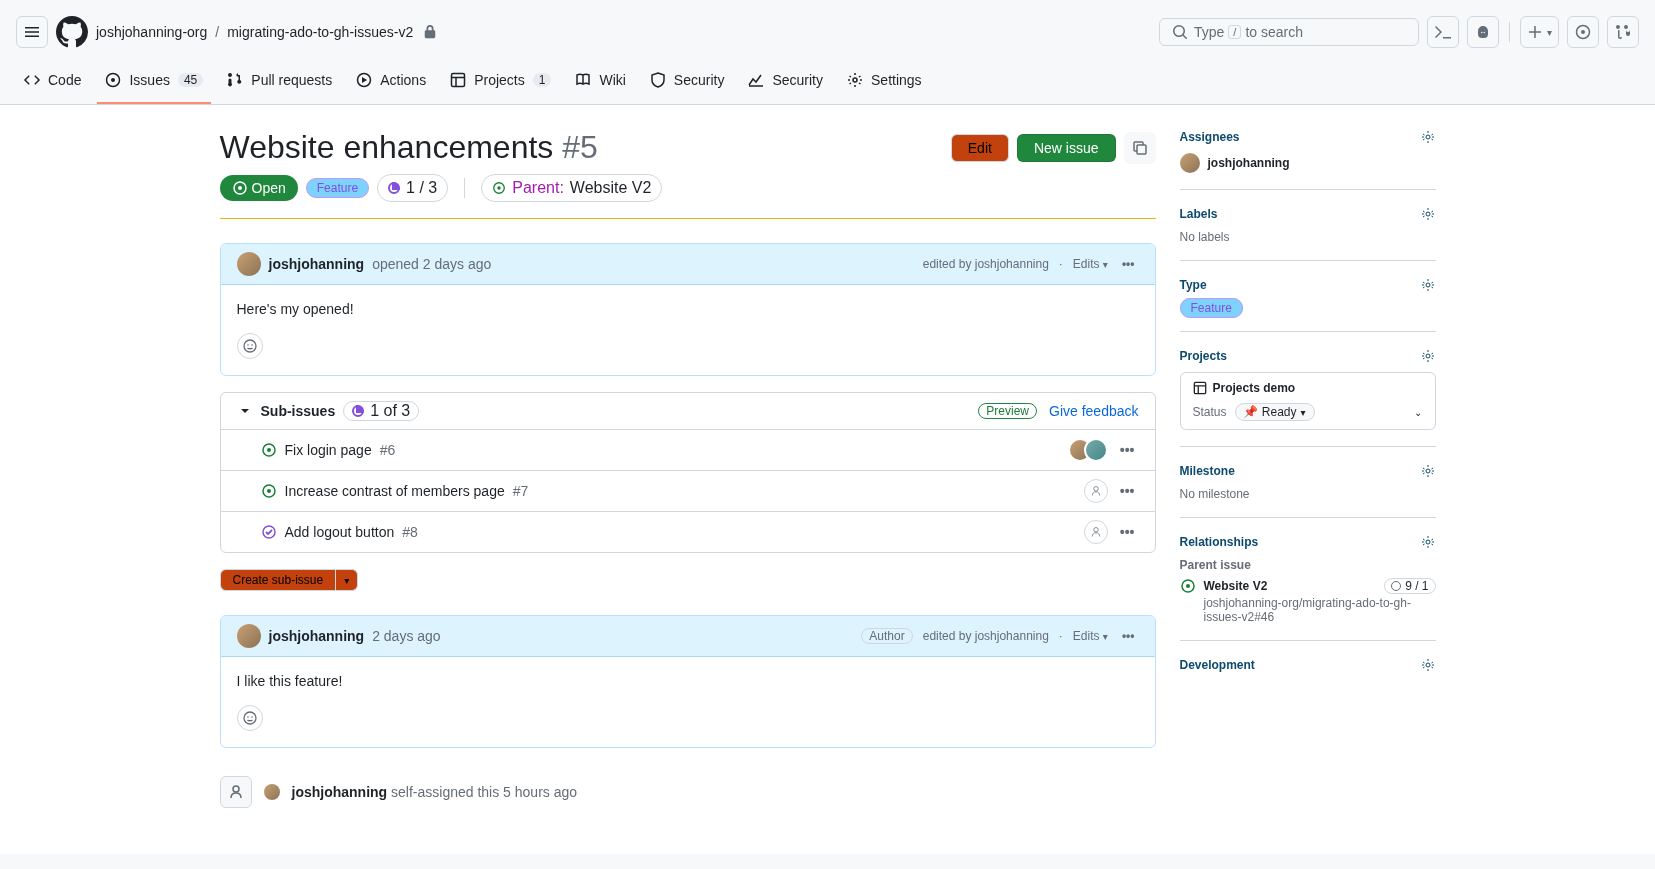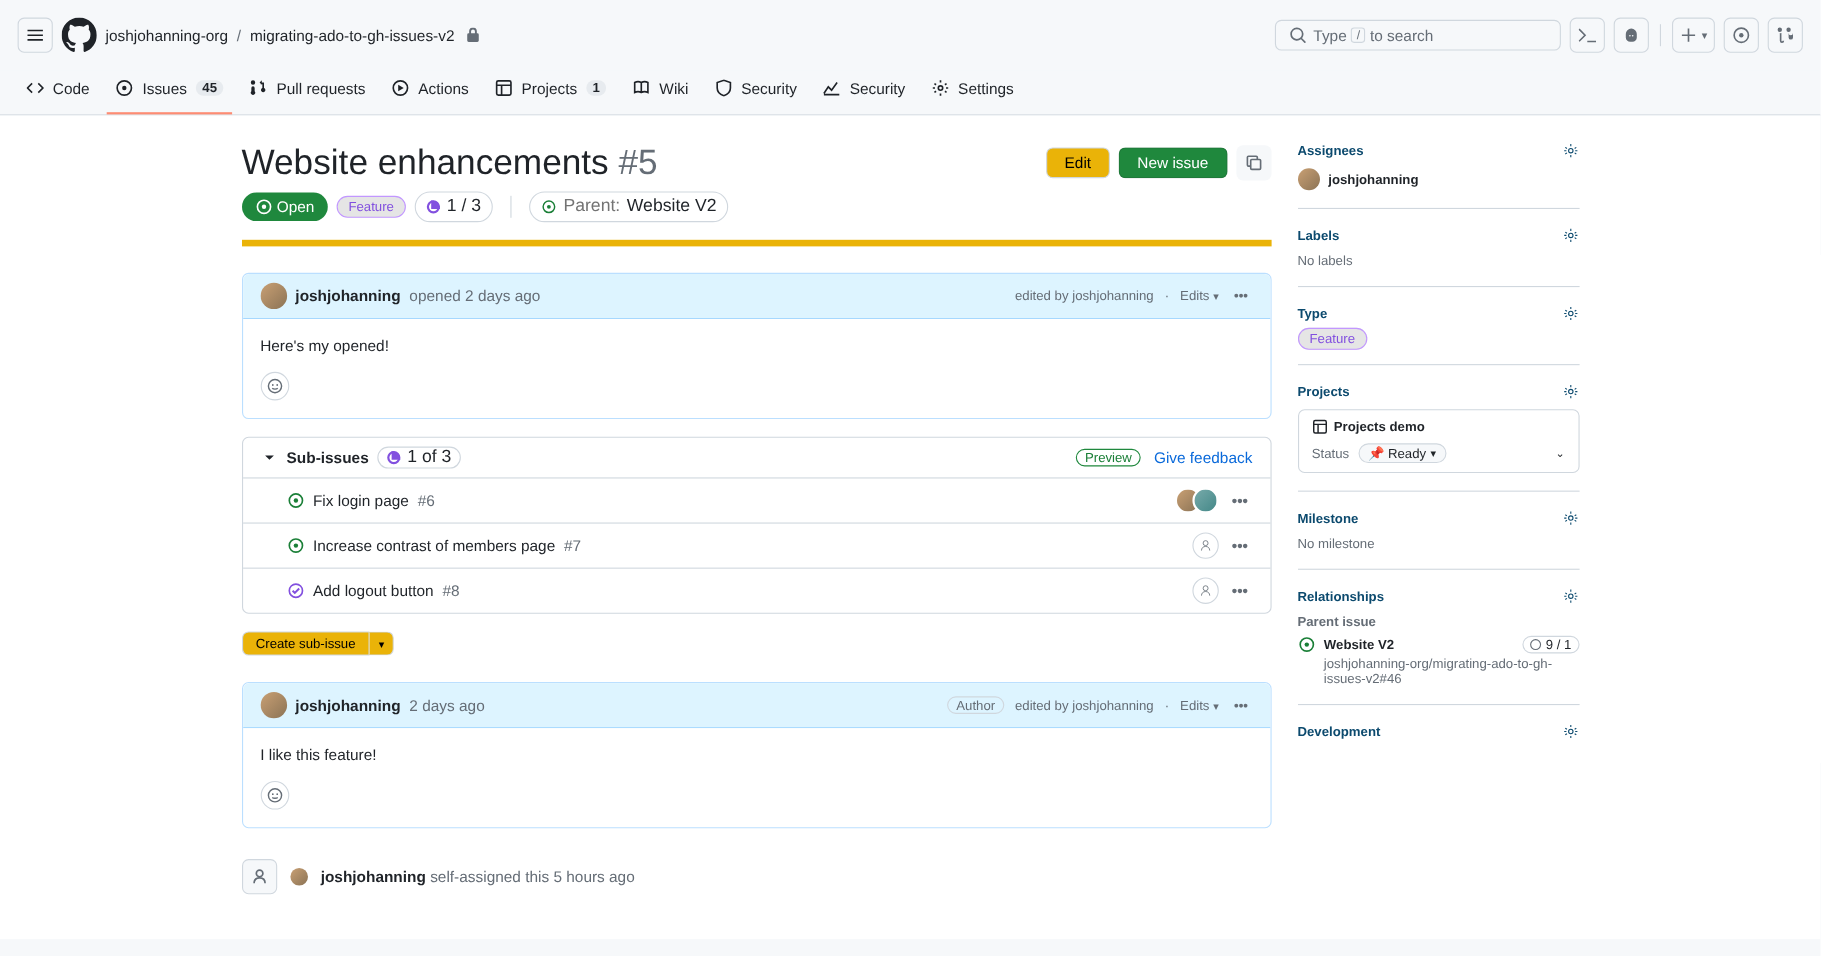--- a/index.html
+++ b/index.html
@@ -13,34 +13,34 @@
 .breadcrumb .repo{font-weight:400}
 .header-right{margin-left:auto;display:flex;align-items:center;gap:8px}
 .search-box{display:flex;align-items:center;border:1px solid #d0d7de;border-radius:6px;padding:5px 12px;width:260px;color:#656d76;background:#f6f8fa;cursor:text}
 .search-box .kbd{border:1px solid #d0d7de;border-radius:3px;padding:0 4px;font-size:11px;margin:0 4px}
 .icon-btn{border:1px solid #d0d7de;border-radius:6px;width:32px;height:32px;display:flex;align-items:center;justify-content:center;cursor:pointer;color:#656d76;background:#f6f8fa}
 .vdiv{width:1px;height:20px;background:#d0d7de;margin:0 2px}
 .plus-btn{display:flex;align-items:center;border:1px solid #d0d7de;border-radius:6px;height:32px;padding:0 6px;gap:4px;cursor:pointer;color:#656d76}
 .nav{display:flex;padding:0 16px;gap:8px;border-bottom:1px solid #d0d7de;background:#f6f8fa}
 .nav-item{display:flex;align-items:center;gap:8px;padding:8px 8px 16px;color:#1f2328;cursor:pointer;position:relative}
 .nav-item.active::after{content:"";position:absolute;bottom:0;left:0;right:0;height:2px;background:#fd8c73}
-.nav-item .counter{background:#afb8c133;border-radius:999px;padding:0 6px;font-size:12px;font-weight:700}
+.nav-item .counter{background:#afb8c133;border-radius:999px;padding:0 6px;font-size:12px;font-weight:400}
 .main{background:#fff;min-height:calc(100vh - 120px);padding:24px 0}
 .container{max-width:1280px;margin:0 auto;padding:0 32px;display:flex;gap:24px}
 .content{flex:1;min-width:0}
 .sidebar{width:256px;flex-shrink:0}
 .title-row{display:flex;align-items:center;gap:8px}
 .title-row h1{font-size:32px;font-weight:400;flex:1}
 .title-row h1 .num{color:#656d76;font-weight:300}
-.btn{border:1px solid #d0d7de;border-radius:6px;padding:5px 16px;font-size:14px;font-weight:500;cursor:pointer;background:#eab308}
+.btn{border:1px solid #d0d7de;border-radius:6px;padding:5px 16px;font-size:14px;font-weight:500;cursor:pointer;background:#c2410c}
 .btn-primary{background:#1f883d;color:#fff;border-color:rgba(31,35,40,.15)}
 .btn-sm{padding:3px 12px;font-size:12px}
-.meta-row{display:flex;align-items:center;gap:8px;margin-top:8px;padding-bottom:16px;border-bottom:6px solid #eab308}
+.meta-row{display:flex;align-items:center;gap:8px;margin-top:8px;padding-bottom:16px;border-bottom:1px solid #eab308}
 .state-open{background:#1f883d;color:#fff;border-radius:999px;padding:5px 12px;font-weight:500;display:flex;align-items:center;gap:4px}
-.label-feature{border:1px solid #c297ff;color:#8250df;background:#e5e5e5;border-radius:999px;padding:2px 10px;font-size:12px;font-weight:500}
+.label-feature{border:1px solid #c297ff;color:#8250df;background:#7dd3fc;border-radius:999px;padding:2px 10px;font-size:12px;font-weight:500}
 .pill{border:1px solid #d0d7de;border-radius:999px;padding:4px 10px;font-size:16px;display:flex;align-items:center;gap:6px}
 .pie-icon{width:12px;height:12px;border-radius:50%;border:2px solid #8250df;position:relative;display:inline-block}
 .pie-icon::after{content:"";position:absolute;top:-2px;right:-2px;width:8px;height:8px;background:#8250df;border-radius:0 8px 0 0}
 .vline{width:1px;height:20px;background:#d0d7de;margin:0 8px}
 .timeline{margin-top:24px}
 .comment{border:1px solid #54aeff66;border-radius:6px;margin-bottom:16px}
 .comment-head{background:#ddf4ff;padding:8px 16px;display:flex;align-items:center;gap:8px;border-bottom:1px solid #54aeff66;border-radius:6px 6px 0 0;font-size:14px}
 .comment-head .author-a{font-weight:600;color:#1f2328}
 .comment-head .meta{color:#656d76}
 .comment-head .right{margin-left:auto;display:flex;align-items:center;gap:10px;color:#656d76;font-size:12px}
@@ -236,21 +236,21 @@
         <span class="pill">
           <span class="pie-icon"></span>
           <span>1 / 3</span>
         </span>
         <span class="vline"></span>
         <span class="pill">
           <svg class="issue-open-icon" width="14" height="14" viewBox="0 0 16 16">
               <circle cx="8" cy="8" r="6" fill="none" stroke="#1a7f37" stroke-width="1.5"></circle>
               <circle cx="8" cy="8" r="2" fill="#1a7f37"></circle>
             </svg>
-          <span style="color:#737373">Parent:</span>
+          <span style="color:#a21caf">Parent:</span>
           <span>Website V2</span>
         </span>
       </div>
 
       <div class="timeline">
 
         <div class="comment">
           <div class="comment-head">
             <span class="avatar"></span>
             <span class="author-a">joshjohanning</span>

